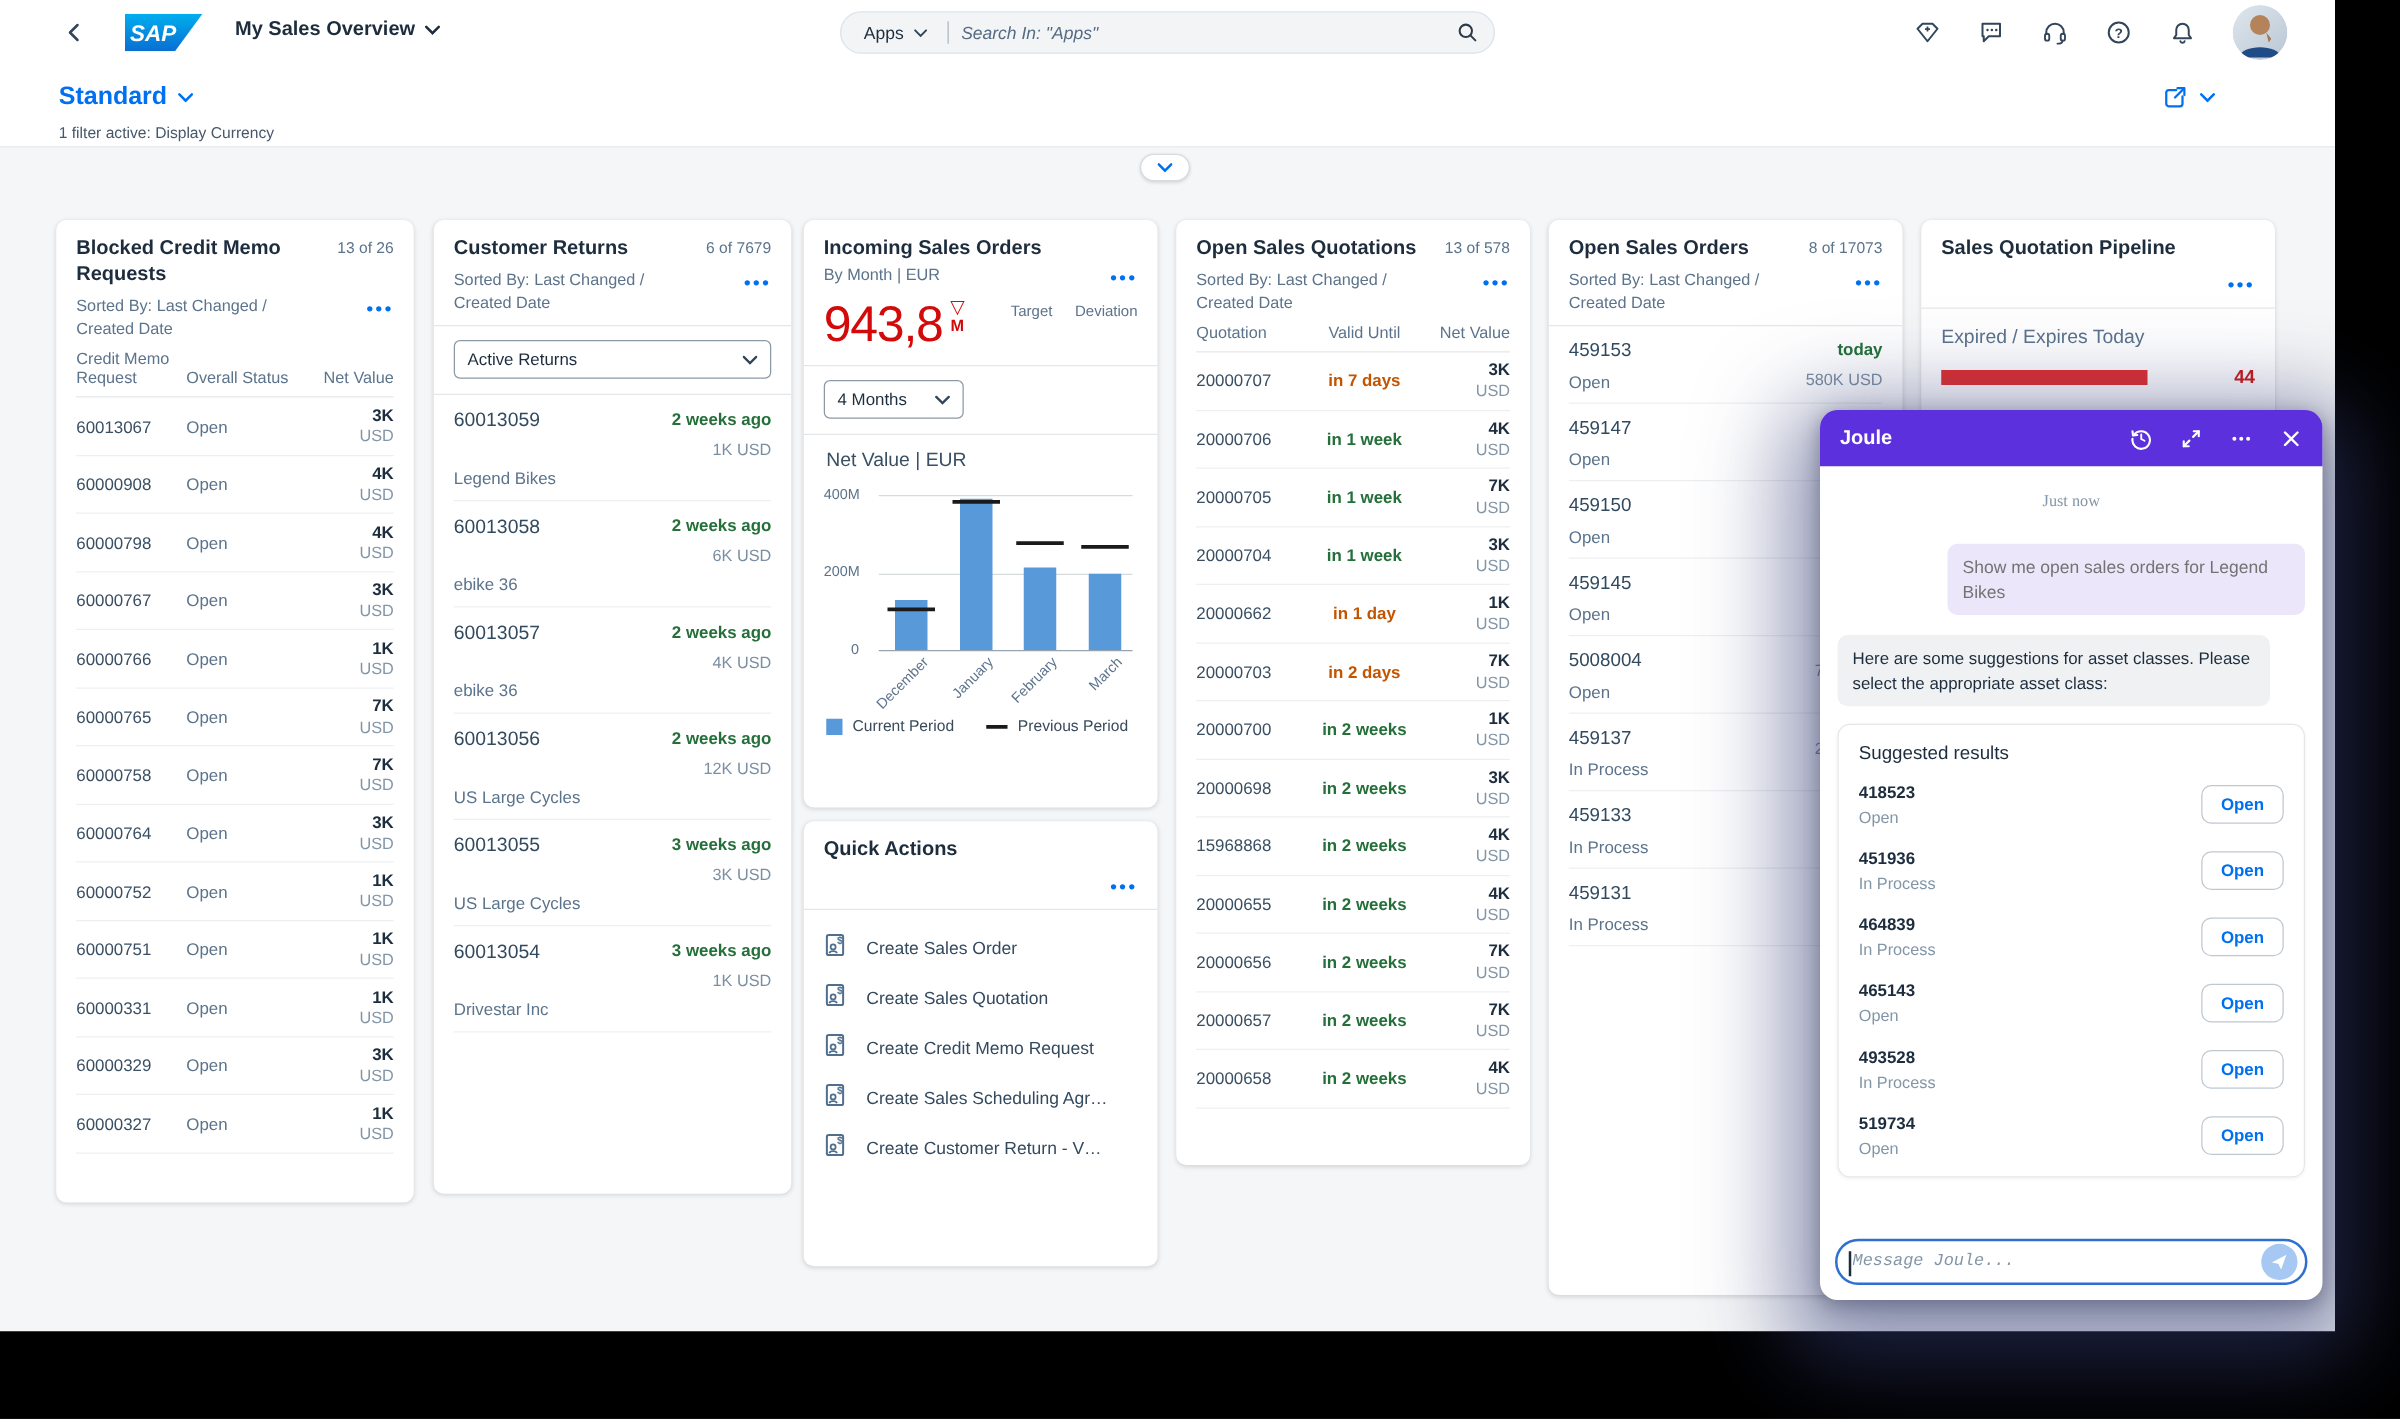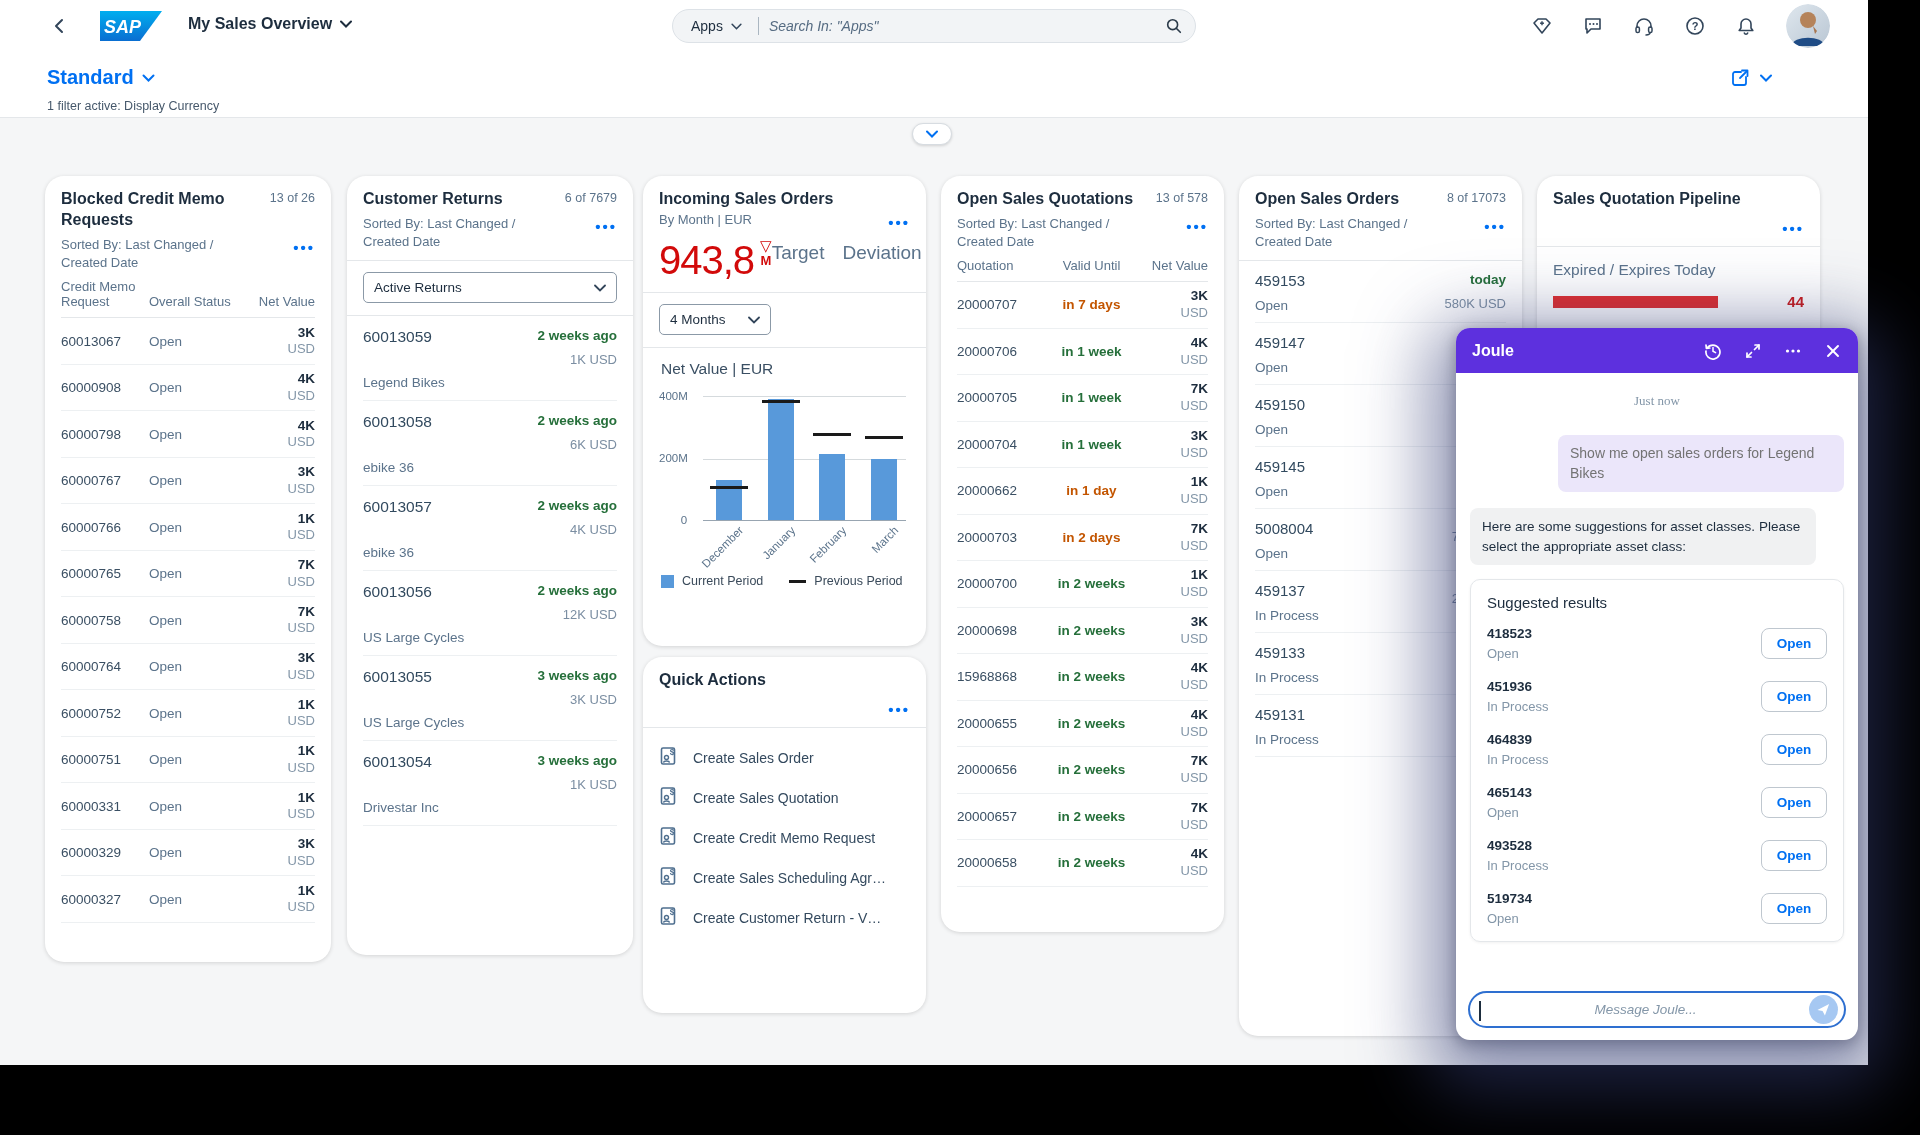--- a/index.html
+++ b/index.html
@@ -27,21 +27,21 @@
   
   .variant { position:absolute; left:47px; top:66px; display:flex; align-items:center; gap:8px;
              font-size:20px; font-weight:700; color:#0070f2; cursor:pointer; }
   .filternote { position:absolute; left:47px; top:99px; font-size:12.5px; color:#46586b; }
   .shareactions { position:absolute; right:96px; top:68px; display:flex; align-items:center; gap:10px; }
   .collapsepill { position:absolute; left:912px; top:123px; width:40px; height:22px; background:#fff;
                   border:1px solid #d7dce1; border-radius:11px; display:flex; align-items:center; justify-content:center;
                   box-shadow:0 1px 3px rgba(0,0,0,.15); cursor:pointer; z-index:5; }
 
   
-  .card { position:absolute; background:#fff; border-radius:19px; box-shadow:0 1px 4px rgba(0,0,0,.14);
+  .card { position:absolute; background:#fff; border-radius:8px; box-shadow:0 1px 4px rgba(0,0,0,.14);
           padding:12px 16px 8px 16px; }
   #card-bcm { left:45px;  top:176px; width:286px; height:786px; }
   #card-cr  { left:347px; top:176px; width:286px; height:779px; }
   #card-iso { left:643px; top:176px; width:283px; height:470px; }
   #card-qa  { left:643px; top:657px; width:283px; height:356px; }
   #card-osq { left:941px; top:176px; width:283px; height:756px; }
   #card-oso { left:1239px;top:176px; width:283px; height:860px; }
   #card-sqp { left:1537px;top:176px; width:283px; height:748px; }
 
   .trow { display:flex; justify-content:space-between; align-items:flex-start; }
@@ -74,21 +74,21 @@
   .critem .age { font-size:13.5px; font-weight:700; }
   .critem .rval { text-align:right; font-size:13px; color:#7b8ea2; margin-top:6px; }
   .critem .rcust { font-size:13.5px; color:#5b738b; margin-top:8px; }
 
   
   .kpirow { display:flex; align-items:flex-start; margin-top:10px; }
   .kpival { font-size:40px; color:#d20a0a; letter-spacing:-1px; line-height:1; }
   .kpiarrow { display:flex; flex-direction:column; align-items:center; margin-left:6px; margin-top:-2px; color:#d20a0a; }
   .kpiarrow .tri { font-size:15px; line-height:1; }
   .kpiarrow .un { font-size:13px; font-weight:700; line-height:1.2; }
-  .kpilabels { margin-left:auto; display:flex; gap:18px; font-size:19px; color:#5b738b; padding-top:2px; }
+  .kpilabels { margin-left:auto; display:flex; gap:18px; font-size:12px; color:#5b738b; padding-top:2px; }
   .chtitle { font-size:15.5px; color:#3a4f63; margin:12px 0 4px 2px; }
   .plotwrap { position:relative; height:190px; margin-top:2px; }
   .plot { position:absolute; left:44px; right:4px; top:14px; height:125px;
           border-top:1px solid #d5dadd; border-bottom:1px solid #98a5b1; }
   .gridmid { position:absolute; left:0; right:0; top:50%; height:1px; background:#d5dadd; }
   .ylab { position:absolute; font-size:11.5px; color:#5b738b; width:38px; text-align:left; left:0; }
   .bar { position:absolute; bottom:0; width:26px; background:#5899da; }
   .pmark { position:absolute; width:38px; height:3px; background:#1a1a1a; }
   .xlabs { position:absolute; left:0; top:142px; width:100%; height:50px; }
   .xlab { position:absolute; width:74px; text-align:right; font-size:11.5px; color:#5b738b;
@@ -136,21 +136,21 @@
               box-shadow:0 1px 3px rgba(0,0,0,.06); }
   .jrtitle { font-size:15px; color:#1d2d3e; margin:2px 0 6px 2px; }
   .jrow { display:flex; align-items:center; justify-content:space-between; padding:9px 2px; }
   .jrow .jl .jid { font-size:13.5px; font-weight:700; color:#1d2d3e; }
   .jrow .jl .jst { font-size:13px; color:#8396a8; margin-top:5px; }
   .openbtn { width:66px; height:31px; border:1px solid #bfc7cf; border-radius:8px; background:#fff;
              color:#0070f2; font-weight:700; font-size:13.5px; cursor:pointer; font-family:inherit; }
   .jinputwrap { padding:10px 12px 12px 12px; }
   .jinput { position:relative; height:37px; border:2px solid #2e6fd0; border-radius:19px; display:flex; align-items:center;
             padding:0 6px 0 12px; }
-  .jinput input { flex:1; border:none; outline:none; font-size:13.5px; font-style:italic; color:#b91c1c; font-family:Liberation Sans, sans-serif;text-align:center; }
+  .jinput input { flex:1; border:none; outline:none; font-size:13.5px; font-style:italic; color:#b91c1c; font-family:Liberation Mono, monospace; }
   .jinput input::placeholder { color:#8396a8; font-style:italic; }
   .caret { position:absolute; left:9px; top:8px; width:1.5px; height:20px; background:#1d2d3e; }
   .sendbtn { width:29px; height:29px; border-radius:50%; background:#a6c8f2; border:none; cursor:pointer;
              display:flex; align-items:center; justify-content:center; }
 </style>
 </head>
 <body>
 
 <div class="app">
 

